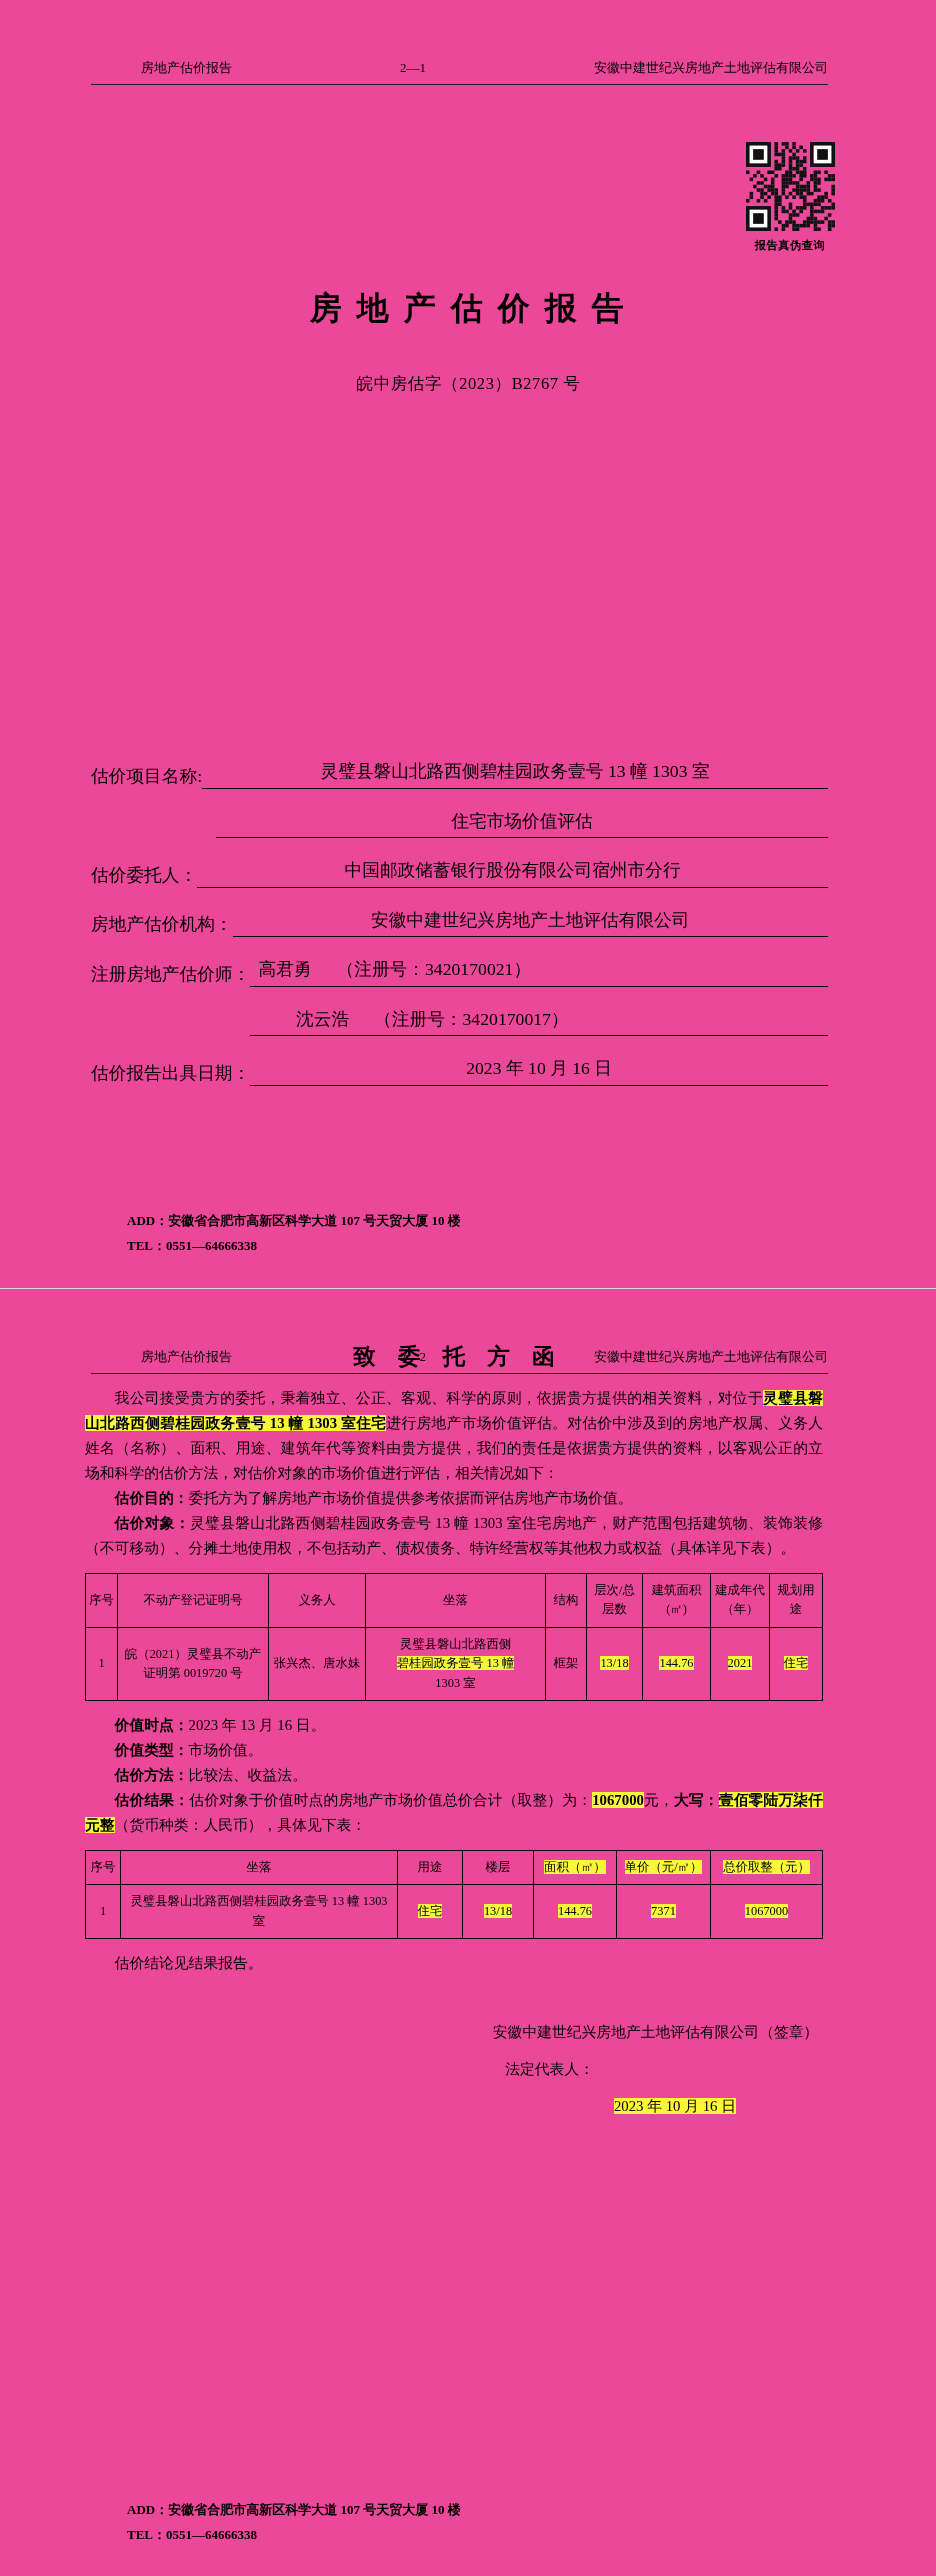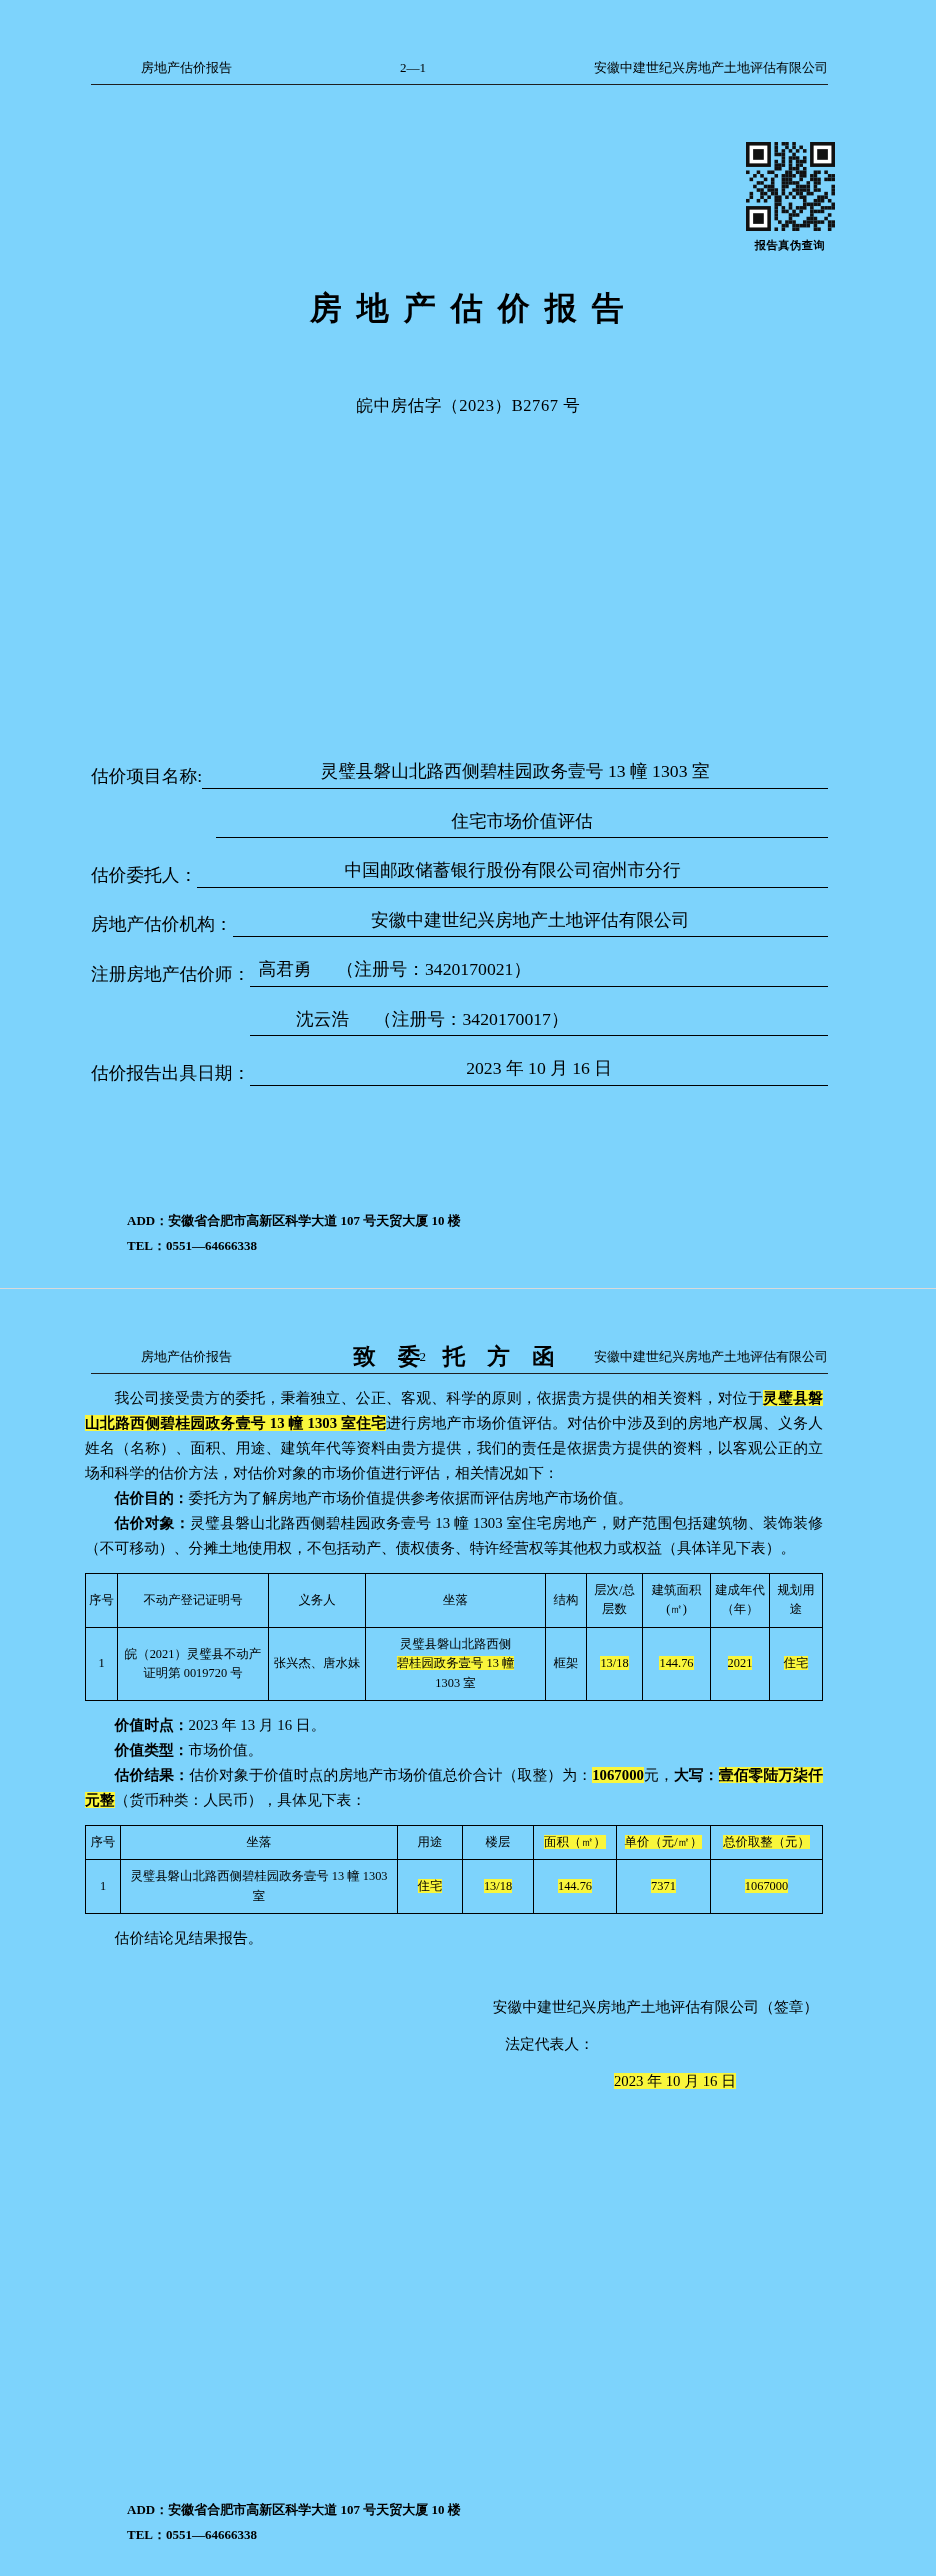--- a/index.html
+++ b/index.html
@@ -1,30 +1,30 @@
 <!DOCTYPE html>
 <html style="font-size:9.4px"><head>
 <meta charset="utf-8">
 <title>房地产估价报告</title>
 <style>
   html,body{margin:0;padding:0;}
   body{width:937px;background:#ececec;font-family:"Liberation Serif","DejaVu Serif",serif;color:#000;}
-  .page{position:relative;width:937px;height:1288px;background:#7dd3fc;overflow:hidden;}
+  .page{position:relative;width:937px;height:1288px;background:#ec4899;overflow:hidden;}
   .page + .page{border-top:1.2px solid #d9d9d9;}
 
   .doc-header{position:absolute;top:59px;left:91px;width:737px;display:flex;justify-content:space-between;align-items:flex-end;font-size:13px;line-height:17.7px;}
   .hdr-left{margin-left:50px;}
   .header-rule{position:absolute;top:84px;left:91px;width:737px;border-top:1.2px solid #1f1f1f;}
 
   
   .qr-wrap{position:absolute;left:743px;top:142px;width:94px;text-align:center;}
   .qr{display:inline-block;line-height:0;}
   .qr-caption{margin-top:4.7px;font-size:11.2px;font-weight:bold;letter-spacing:0.6px;}
   .p1-title{position:absolute;left:0;top:287px;width:100%;text-align:center;font-size:32px;font-weight:bold;letter-spacing:3.5px;}
-  .p1-docno{position:absolute;left:0;top:373px;width:100%;text-align:center;font-size:16.5px;letter-spacing:0.6px;margin-top:22px;}
+  .p1-docno{position:absolute;left:0;top:373px;width:100%;text-align:center;font-size:16.5px;letter-spacing:0.6px;}
   .p1-form{position:absolute;left:91px;top:759px;width:737px;font-size:17.7px;font-weight:normal;}
   .form-row{display:flex;align-items:flex-end;margin-bottom:20px;line-height:25px;}
   .form-label{white-space:nowrap;}
   .form-spacer{display:inline-block;flex:0 0 auto;}
   .form-value{flex:1;border-bottom:1.2px solid #000;text-align:center;padding:0 3.5px 3.5px;}
   .form-value.align-left{text-align:left;padding-left:8.3px;}
   .form-value.indent-more{text-align:left;padding-left:46px;}
   .reg-no{margin-left:25px;}
   .page-footer{position:absolute;left:127px;top:1208px;font-size:13px;font-weight:bold;line-height:25px;}
 
@@ -386,20 +386,21 @@
           <td><span class="hl">13/18</span></td>
           <td><span class="hl">144.76</span></td>
           <td><span class="hl">2021</span></td>
           <td><span class="hl">住宅</span></td>
         </tr>
       </tbody>
     </table>
 
     <p class="para"><span class="bold">价值时点：</span><span>2023 年 13 月 16 日。</span></p>
     <p class="para"><span class="bold">价值类型：</span><span>市场价值。</span></p>
+    <p class="para"><span class="bold">估价方法：</span><span>比较法、收益法。</span></p>
 
     <p class="para"><span class="bold">估价结果：</span><span>估价对象于价值时点的房地产市场价值总价合计（取整）为：</span><span class="hl bold">1067000</span><span>元，</span><span class="bold">大写：</span><span class="hl bold">壹佰零陆万柒仟元整</span><span>（货币种类：人民币），具体见下表：</span></p>
 
     <table>
       <colgroup>
         <col style="width:35px;">
           <col style="width:277px;">
           <col style="width:65px;">
           <col style="width:71px;">
           <col style="width:83px;">

